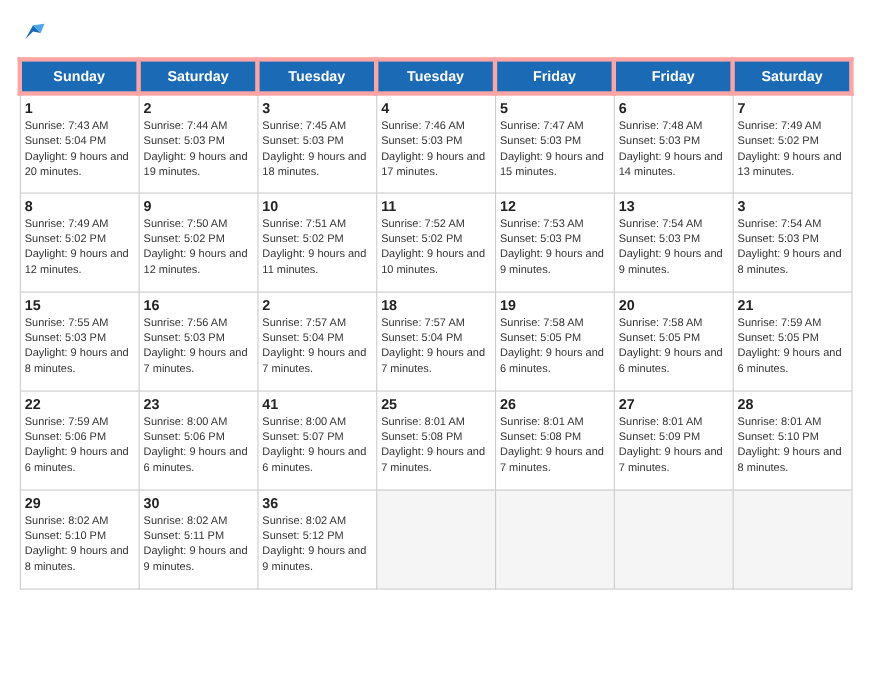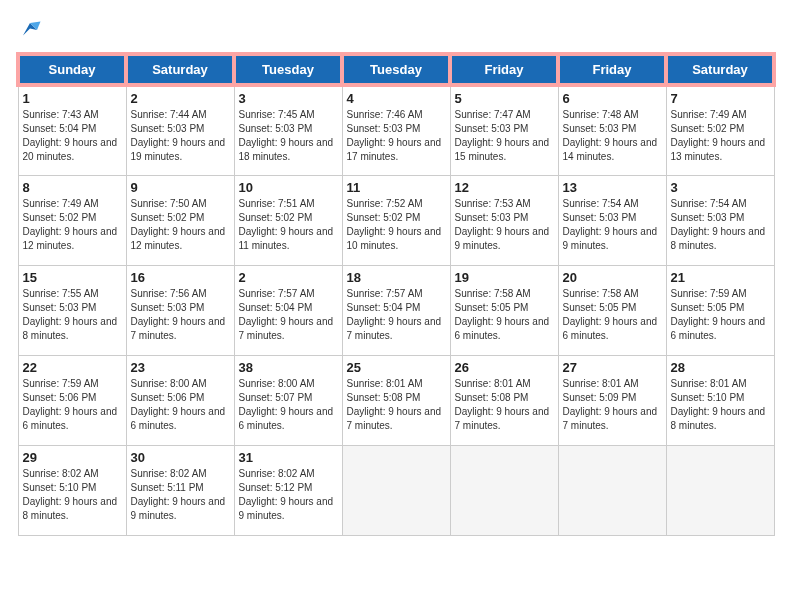--- a/index.html
+++ b/index.html
@@ -305,21 +305,21 @@
       </td>
         <td>
         <span class="day-num">23</span>
         <div class="day-info">
           Sunrise: 8:00 AM<br>
           Sunset: 5:06 PM<br>
           Daylight: 9 hours and 6 minutes.
         </div>
       </td>
         <td>
-        <span class="day-num">38</span>
+        <span class="day-num">41</span>
         <div class="day-info">
           Sunrise: 8:00 AM<br>
           Sunset: 5:07 PM<br>
           Daylight: 9 hours and 6 minutes.
         </div>
       </td>
         <td>
         <span class="day-num">25</span>
         <div class="day-info">
           Sunrise: 8:01 AM<br>
@@ -363,21 +363,21 @@
       </td>
         <td>
         <span class="day-num">30</span>
         <div class="day-info">
           Sunrise: 8:02 AM<br>
           Sunset: 5:11 PM<br>
           Daylight: 9 hours and 9 minutes.
         </div>
       </td>
         <td>
-        <span class="day-num">31</span>
+        <span class="day-num">36</span>
         <div class="day-info">
           Sunrise: 8:02 AM<br>
           Sunset: 5:12 PM<br>
           Daylight: 9 hours and 9 minutes.
         </div>
       </td>
         <td class="empty"></td>
         <td class="empty"></td>
         <td class="empty"></td>
         <td class="empty"></td>

